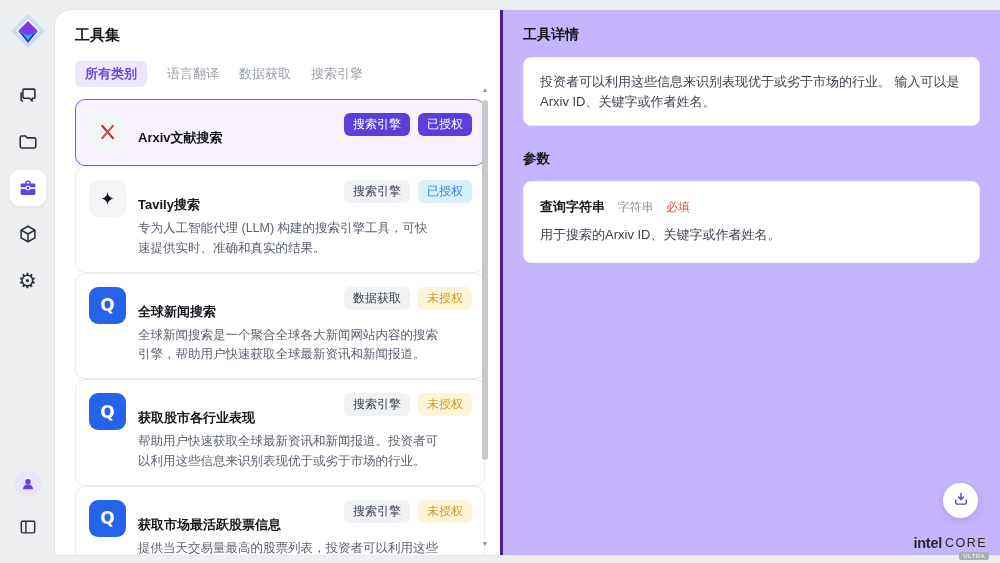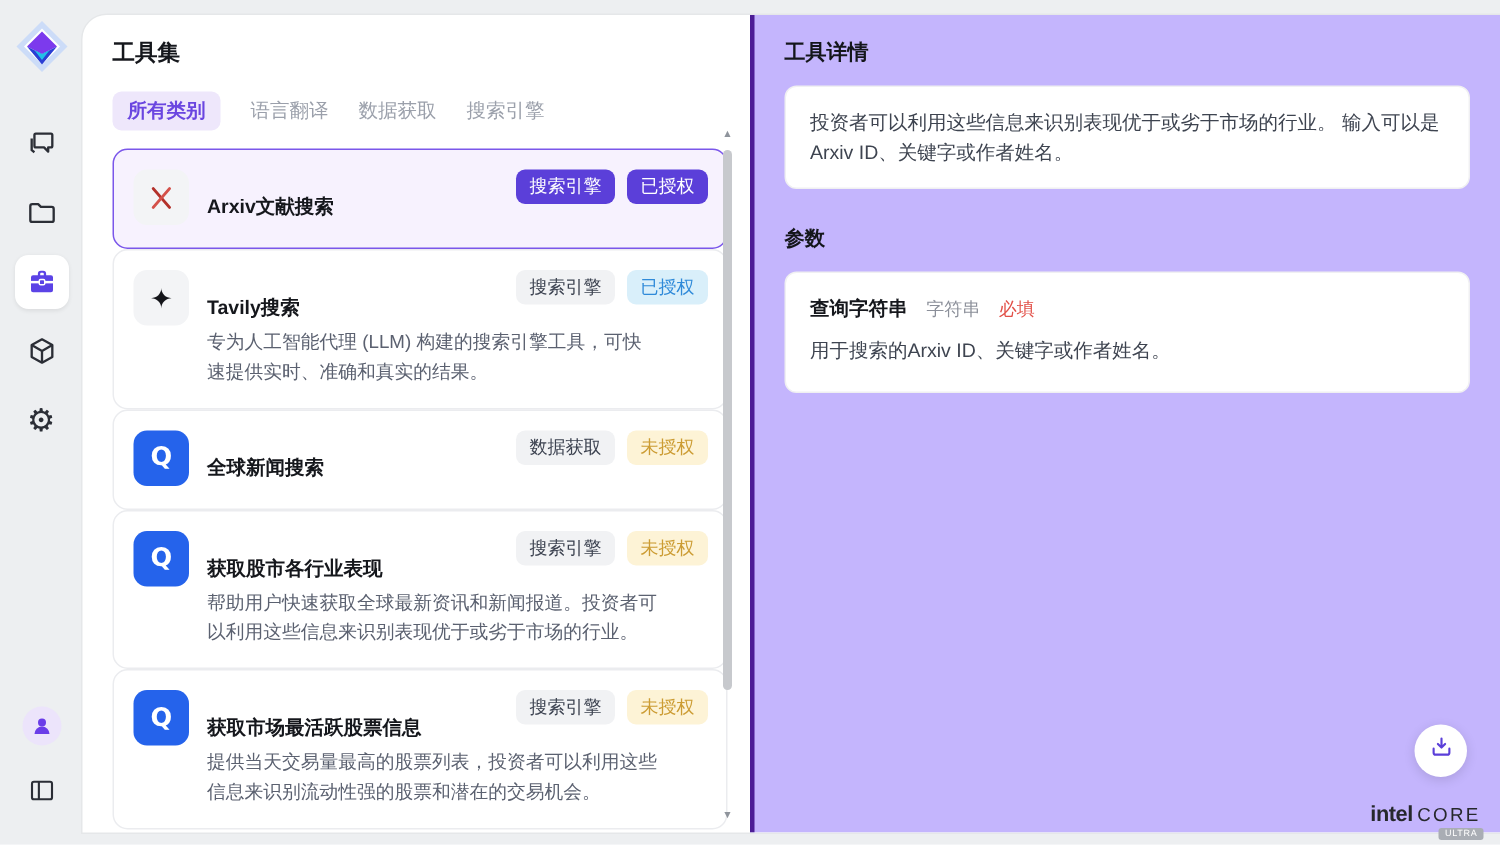--- a/index.html
+++ b/index.html
@@ -170,20 +170,21 @@
             <div class="tool-tags">
               <span class="tag gray">搜索引擎</span>
               <span class="tag blue">已授权</span>
             </div>
           </article>
           <article class="card">
             <div class="icon-box blue">
               <span class="qglyph">Q</span>
             </div>
             <h4 class="tool-name">全球新闻搜索</h4>
+            <p class="tool-desc">全球新闻搜索是一个聚合全球各大新闻网站内容的搜索引擎，帮助用户快速获取全球最新资讯和新闻报道。</p>
             <div class="tool-tags">
               <span class="tag gray">数据获取</span>
               <span class="tag yellow">未授权</span>
             </div>
           </article>
           <article class="card">
             <div class="icon-box blue">
               <span class="qglyph">Q</span>
             </div>
             <h4 class="tool-name">获取股市各行业表现</h4>

